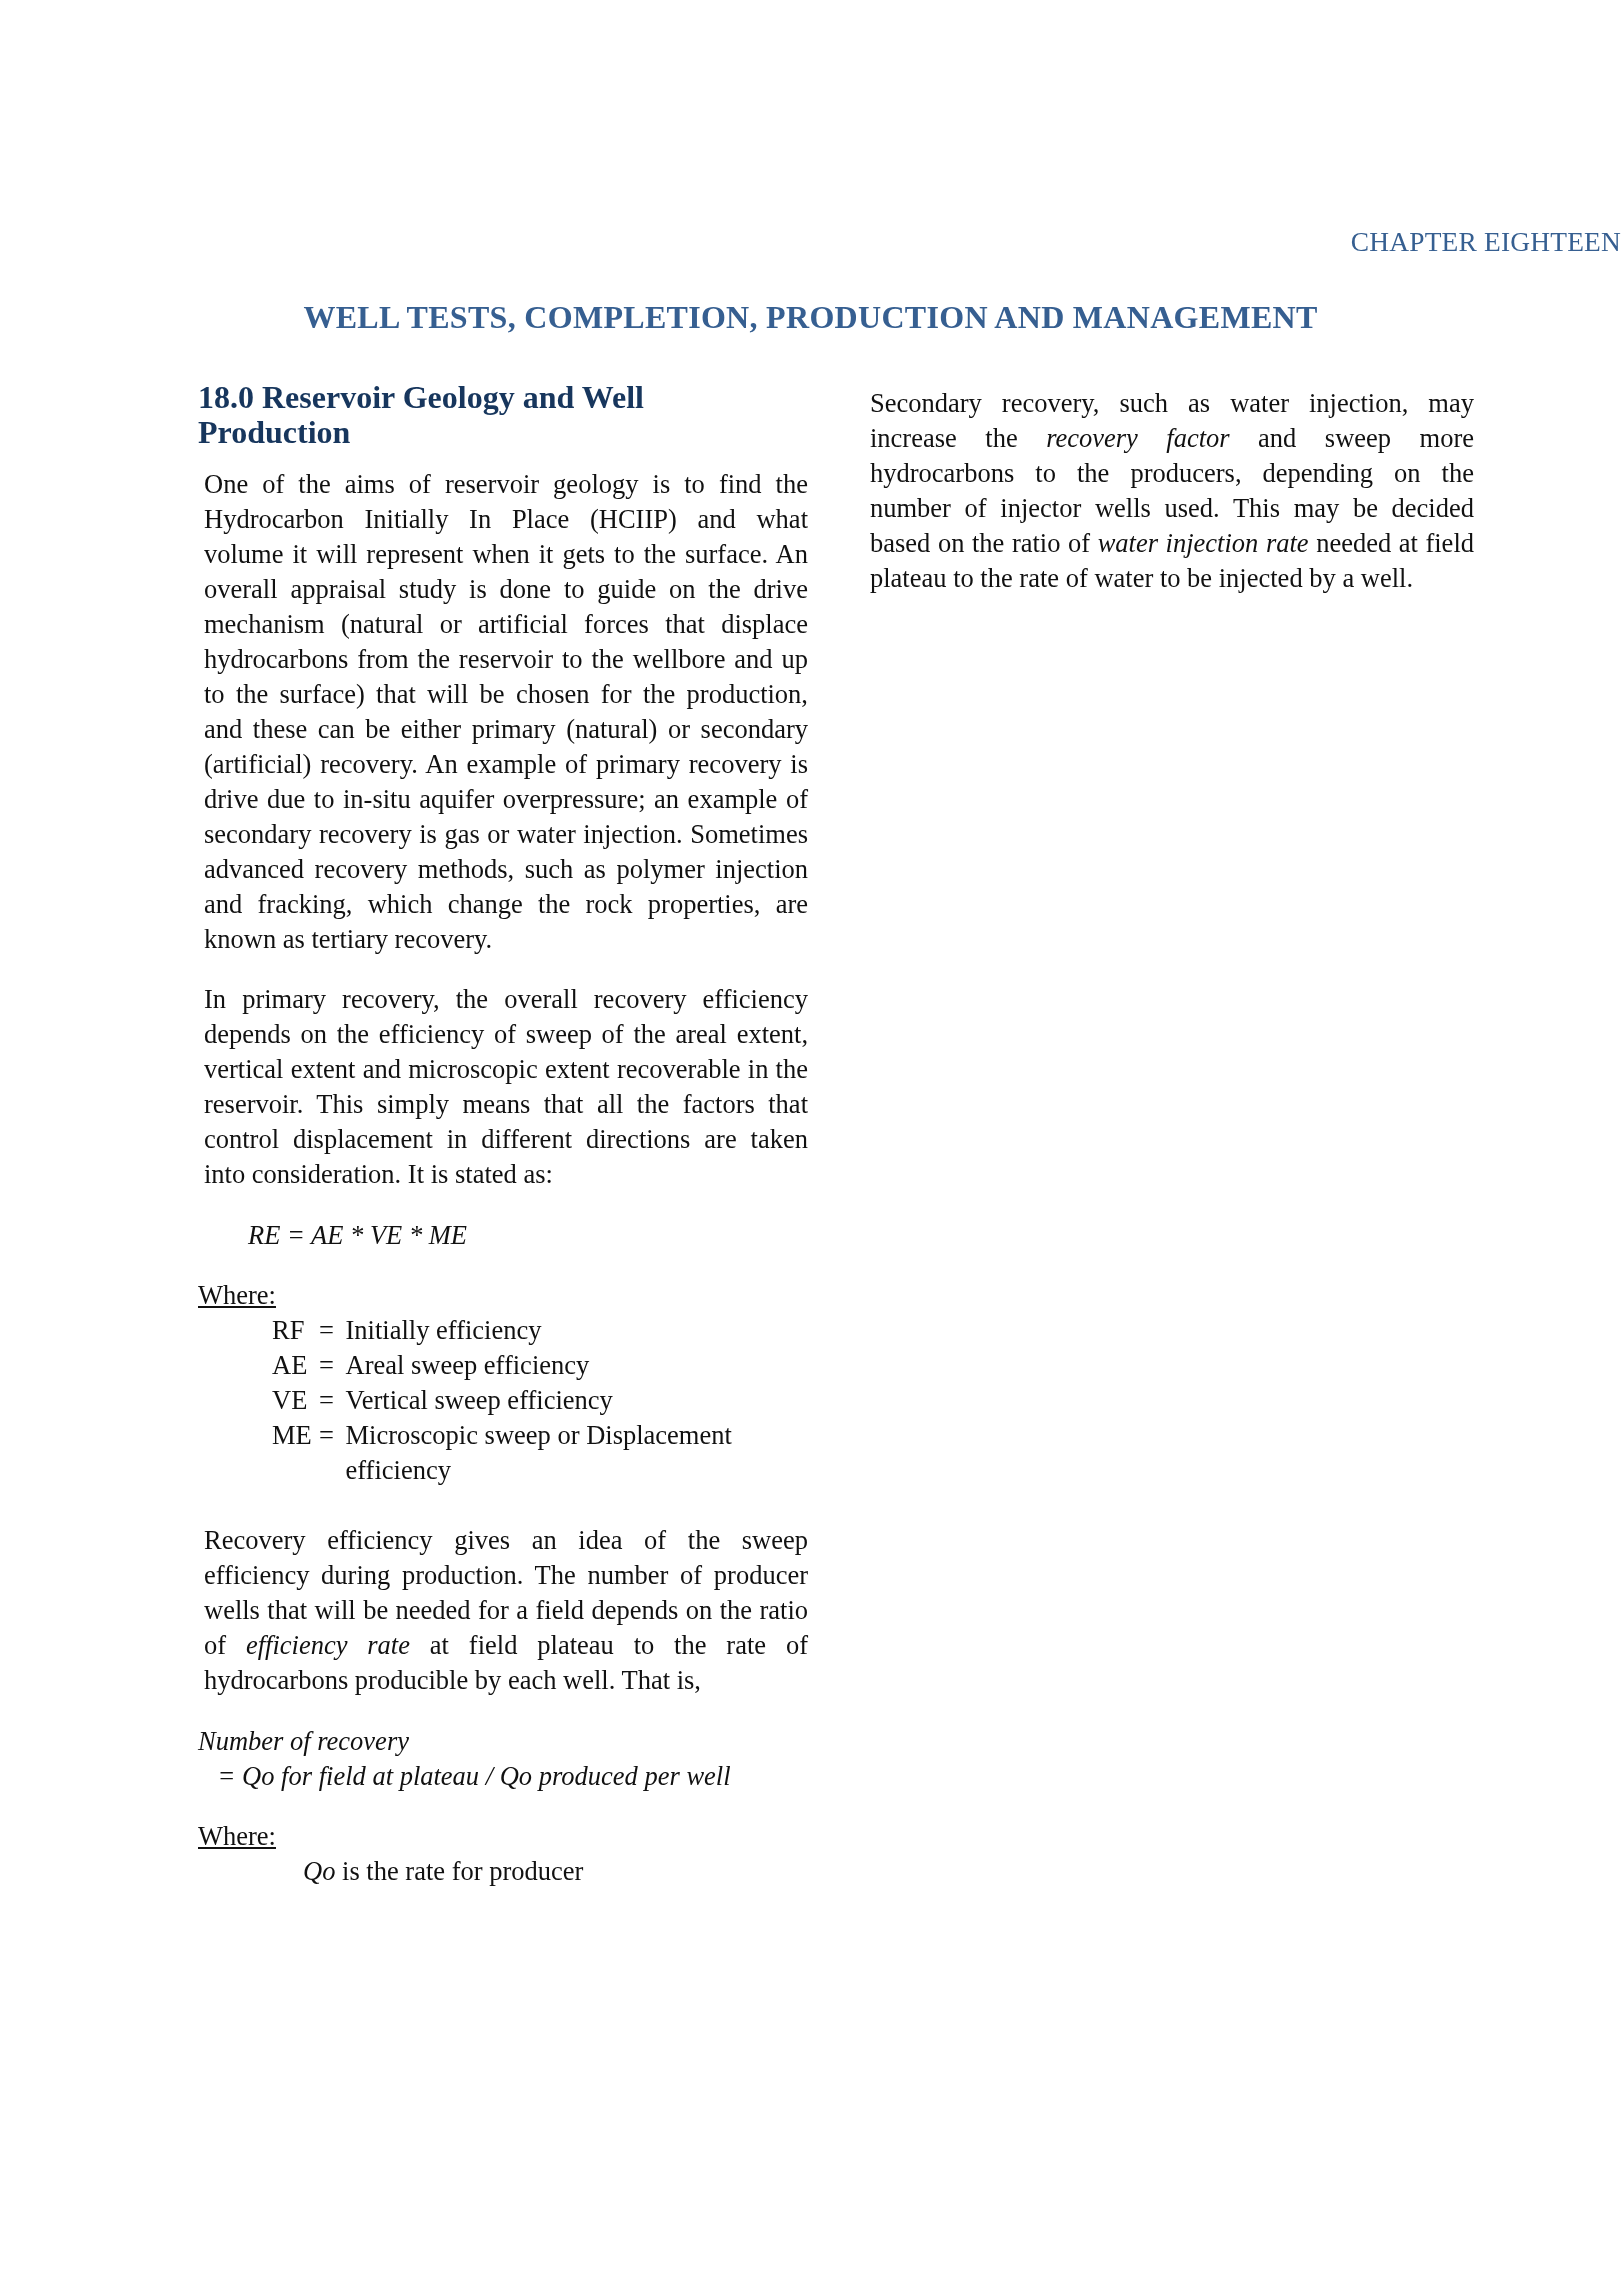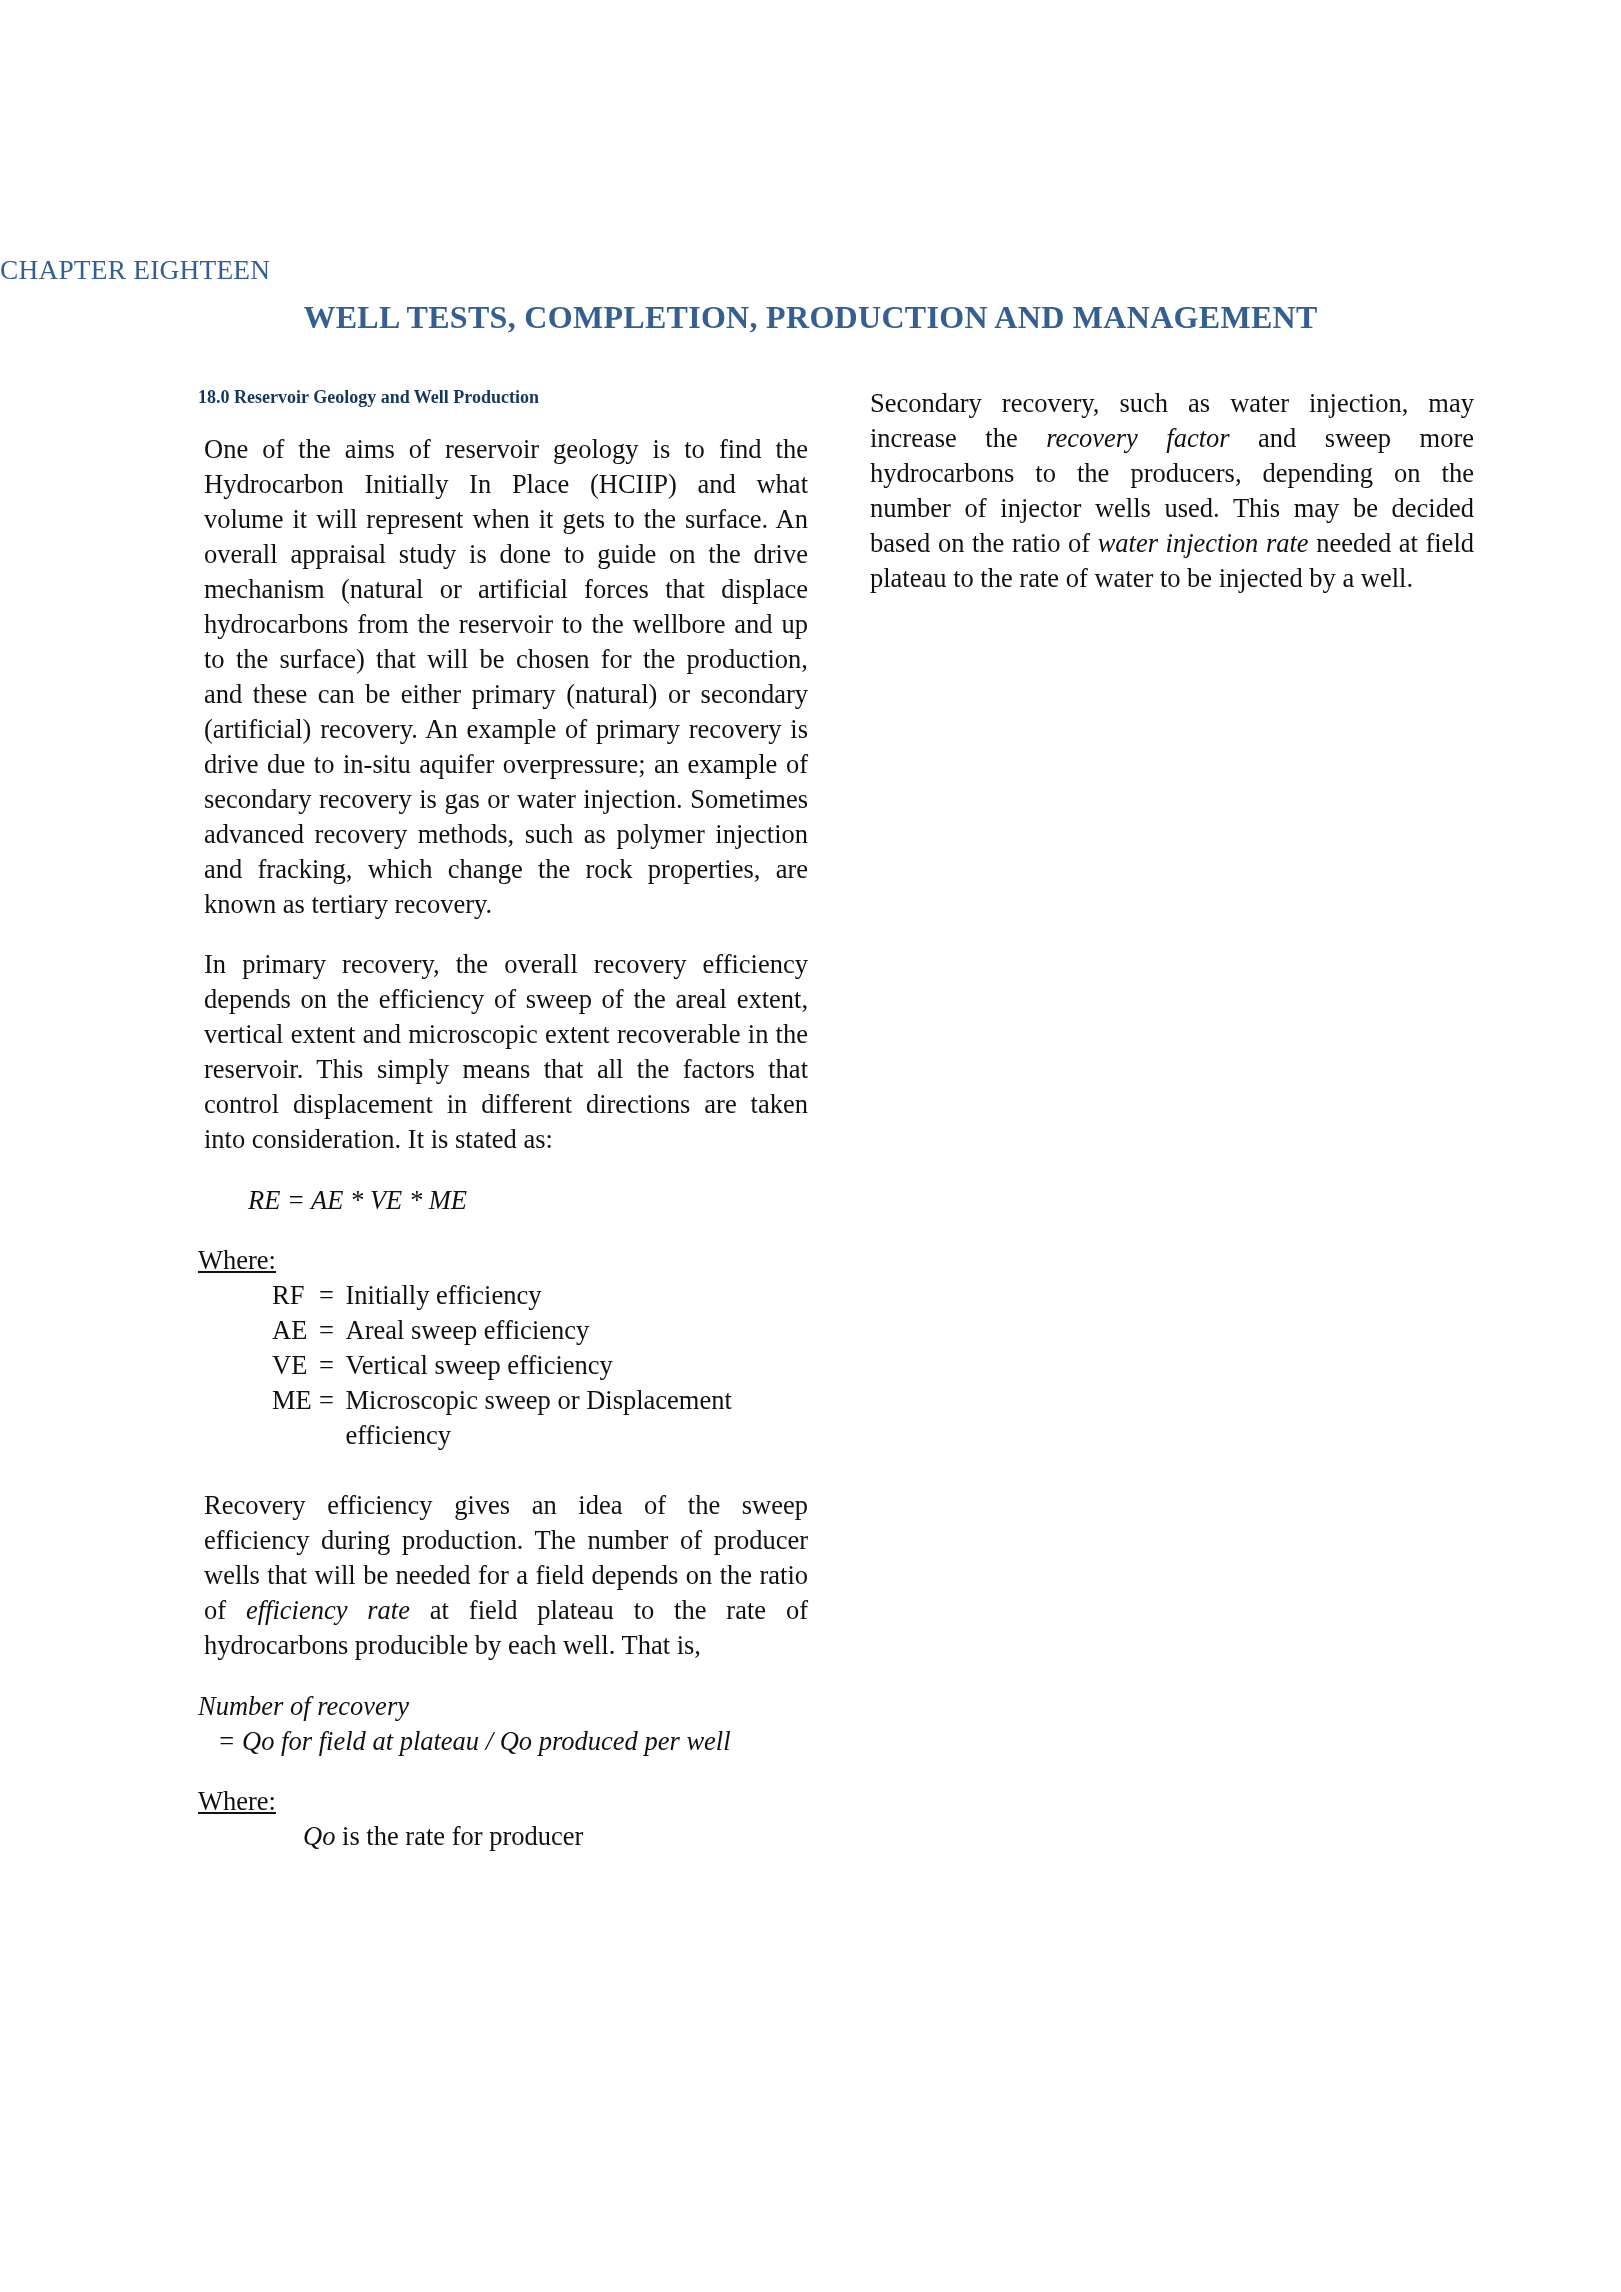--- a/index.html
+++ b/index.html
@@ -1,25 +1,25 @@
 <!DOCTYPE html>
 <html><head>
 <meta charset="utf-8">
 <style>
   html, body { margin: 0; padding: 0; background: #ffffff; }
   body { width: 1621px; height: 2293px; position: relative; overflow: hidden;
          font-family: "Liberation Serif", "DejaVu Serif", serif; color: #111; }
-  .chapter-label { position: absolute; top: 227px; left: 0; width: 1621px; text-align: left;
-         font-size: 27.4px; color: #365f91; letter-spacing: 0.2px; margin-top: 28px; }
+  .chapter-label { position: absolute; top: 227px; left: 0; width: 1621px; text-align: right;
+         font-size: 27.4px; color: #365f91; letter-spacing: 0.2px; }
   .chapter-title { position: absolute; top: 299px; left: 0; width: 1621px; text-align: center;
          font-size: 32px; font-weight: bold; color: #365f91; letter-spacing: 0.3px; }
   .col { position: absolute; top: 380px; width: 616px; font-size: 26.5px; line-height: 35px; }
   .col-left { left: 198px; }
   .col-right { left: 864px; }
-  .section-heading { font-weight: bold; color: #17365d; font-size: 18px; line-height: 35px;
+  .section-heading { font-weight: bold; color: #17365d; font-size: 32px; line-height: 35px;
          margin: 0 0 16.7px 0; width: 470px; }
   p { margin: 6px; text-align: justify; }
   .para { margin-bottom: 25.5px; }
   .formula { font-style: italic; padding-left: 50px; margin: 9.8px 0 25.5px 0; }
   .where { margin: 0; text-decoration: underline; }
   .defs { margin: 0 0 35px 0; padding: 0; list-style: none; }
   .defs li { display: flex; padding-left: 74px; }
   .defs .abbr { width: 47px; flex-shrink: 0; }
   .defs .eq { width: 26.5px; flex-shrink: 0; }
   .defs .meaning { flex: 1; }

